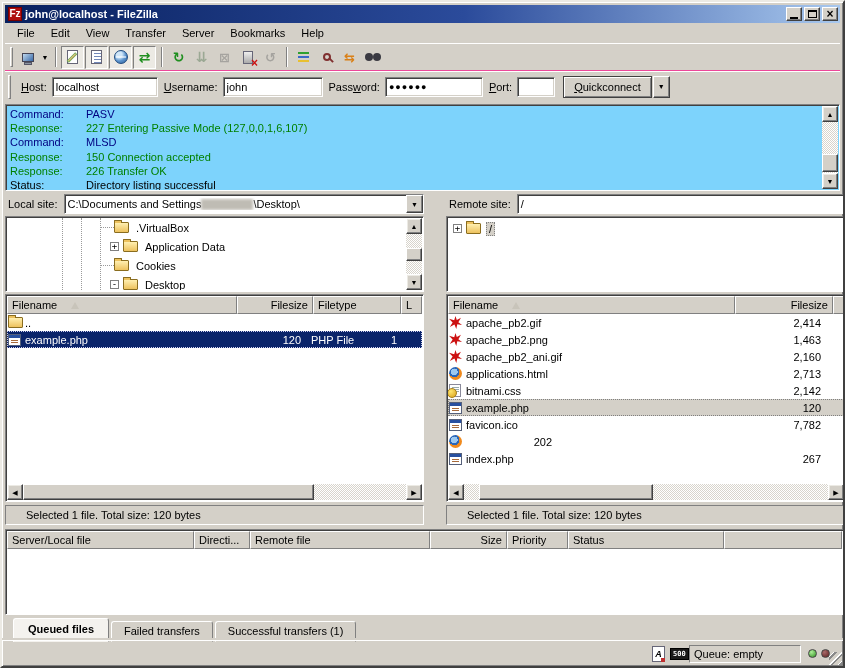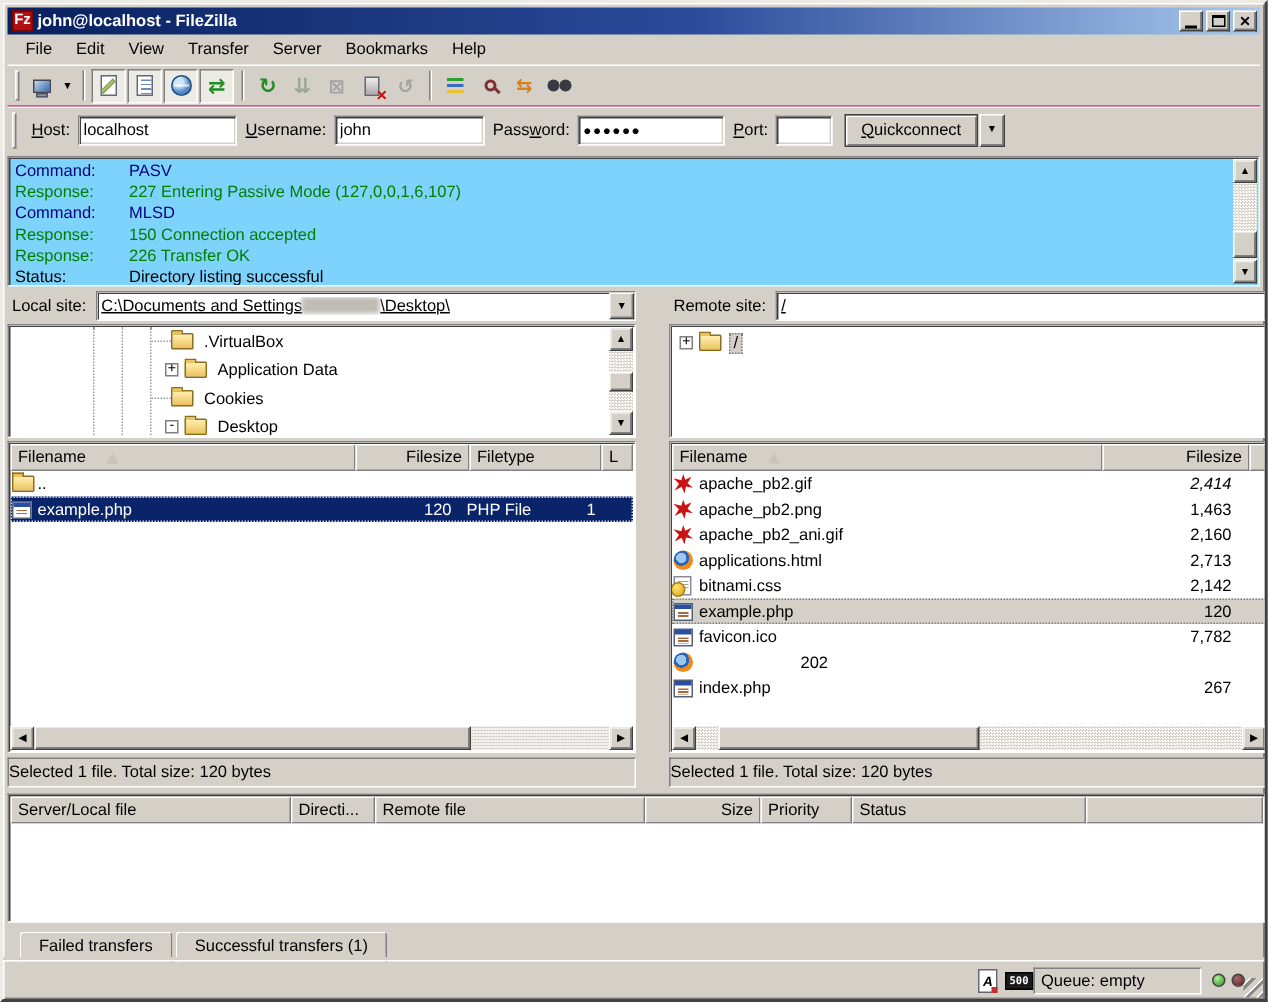--- a/index.html
+++ b/index.html
@@ -82,21 +82,21 @@
   .sb-h{position:absolute;height:16px;display:flex;}
   .sb-h .mid{flex:1;position:relative;}
   .sb-h .sb-thumb{position:absolute;top:0;bottom:0;}
   
   .pane{position:absolute;top:192px;height:331px;}
   .pane.local{left:3px;width:419px;} .pane.remote{left:444px;width:416px;}
   .site-row{position:absolute;left:0;top:0;right:0;height:20px;display:flex;align-items:center;}
   .site-label{padding:0 6px 0 3px;white-space:nowrap;}
   .combo{flex:1;height:20px;background:#fff;border:1px solid;border-color:#808080 #fff #fff #808080;
     box-shadow:inset 1px 1px 0 #404040;display:flex;align-items:center;overflow:hidden;}
-  .combo-text{flex:1;padding-left:3px;white-space:nowrap;overflow:hidden;text-decoration:underline;}
+  .combo-text{flex:1;padding-left:3px;white-space:nowrap;overflow:hidden;}
   .combo-btn{width:17px;height:18px;background:#D4D0C8;border:1px solid;border-color:#fff #404040 #404040 #fff;
     box-shadow:inset -1px -1px 0 #808080;font-size:7px;display:flex;align-items:center;justify-content:center;flex:none;}
   .redacted-block{display:inline-block;width:52px;height:11px;background:#BFBCB4;filter:blur(1.5px);vertical-align:-2px;}
   .treebox{position:absolute;left:0;top:22px;right:0;height:76px;background:#fff;
     border:1px solid;border-color:#808080 #fff #fff #808080;box-shadow:inset 1px 1px 0 #404040;overflow:hidden;}
   .tree-inner{position:absolute;inset:1px;overflow:hidden;}
   .vguide{position:absolute;top:0;bottom:0;border-left:1px dotted #9A9A9A;}
   .titem{height:19px;display:flex;align-items:center;position:relative;}
   .exp{width:9px;height:9px;background:#fff;border:1px solid #808080;font-size:9px;line-height:7px;text-align:center;
     font-family:"DejaVu Sans Mono",monospace;flex:none;margin-right:4px;}
@@ -117,21 +117,21 @@
   .sortup{width:0;height:0;border-left:4px solid transparent;border-right:4px solid transparent;
     border-bottom:7px solid #C8C4BA;margin-left:14px;}
   .rows{position:absolute;left:1px;right:1px;top:19px;bottom:17px;overflow:hidden;}
   .frow{height:17px;display:flex;align-items:center;white-space:nowrap;}
   .frow .ic{width:18px;flex:none;display:flex;justify-content:flex-start;padding-left:1px;}
   .frow.sel-active{background:#0A246A;color:#fff;outline:1px dotted #D0D0F0;outline-offset:-1px;}
   .frow.sel-inactive{background:#D4D0C8;outline:1px dotted #808080;outline-offset:-1px;}
   .cell{overflow:hidden;flex:none;}
   .cell.rt{text-align:right;}
   .statusline{position:absolute;left:0;right:0;top:311px;height:20px;background:#D4D0C8;
-    border:1px solid;border-color:#808080 #fff #fff #808080;padding:3px 0;white-space:nowrap;overflow:hidden;}
+    border:1px solid;border-color:#808080 #fff #fff #808080;padding:3px 20px;white-space:nowrap;overflow:hidden;}
   
   .fic{position:relative;display:inline-block;}
   .winic{width:13px;height:12px;background:#fff;border:1px solid #55607A;}
   .winic::before{content:"";position:absolute;left:0;right:0;top:0;height:3px;background:#2850A0;}
   .winic::after{content:"";position:absolute;left:2px;top:5px;width:7px;height:4px;
     background:repeating-linear-gradient(#A86A3A 0 1px,transparent 1px 2px);}
   .ffic{width:13px;height:13px;border-radius:50%;
     background:radial-gradient(circle at 40% 38%,#9CC8F0 0 30%,#2A66B8 31% 46%,#F08A1D 47% 80%,#B85808 100%);}
   .cssic{width:12px;height:13px;background:#fff;border:1px solid #8A8A9A;}
   .cssic::before{content:"";position:absolute;left:2px;top:2px;width:7px;height:6px;
@@ -404,21 +404,21 @@
             <span>Filesize</span>
           </span>
         <span class="colhdr" style="flex:1;"></span>
       </div>
       <div class="rows" style="right:17px;">
         <div class="frow">
             <span class="ic">
               <span class="fic imgic"></span>
             </span>
             <span class="cell" style="width:269px;">apache_pb2.gif</span>
-            <span class="cell rt" style="width:92px;padding-right:6px;font-style:italic;">2,414</span>
+            <span class="cell rt" style="width:92px;padding-right:6px;">2,414</span>
           </div>
         <div class="frow">
             <span class="ic">
               <span class="fic imgic"></span>
             </span>
             <span class="cell" style="width:269px;">apache_pb2.png</span>
             <span class="cell rt" style="width:92px;padding-right:6px;">1,463</span>
           </div>
         <div class="frow">
             <span class="ic">
@@ -506,20 +506,21 @@
           <span>Priority</span>
         </span>
       <span class="colhdr" style="width:156px;">
           <span>Status</span>
         </span>
       <span class="colhdr" style="flex:1;"></span>
     </div>
   </div>
 
   <div class="tabs">
+    <span class="tab active">Queued files</span>
     <span class="tab">Failed transfers</span>
     <span class="tab">Successful transfers (1)</span>
   </div>
 
   <div class="statusbar">
     <span class="ascii-badge">A</span>
     <span class="speed-badge">500</span>
     <span class="queue-panel">Queue: empty</span>
     <span class="led green"></span>
     <span class="led dark-red"></span>

